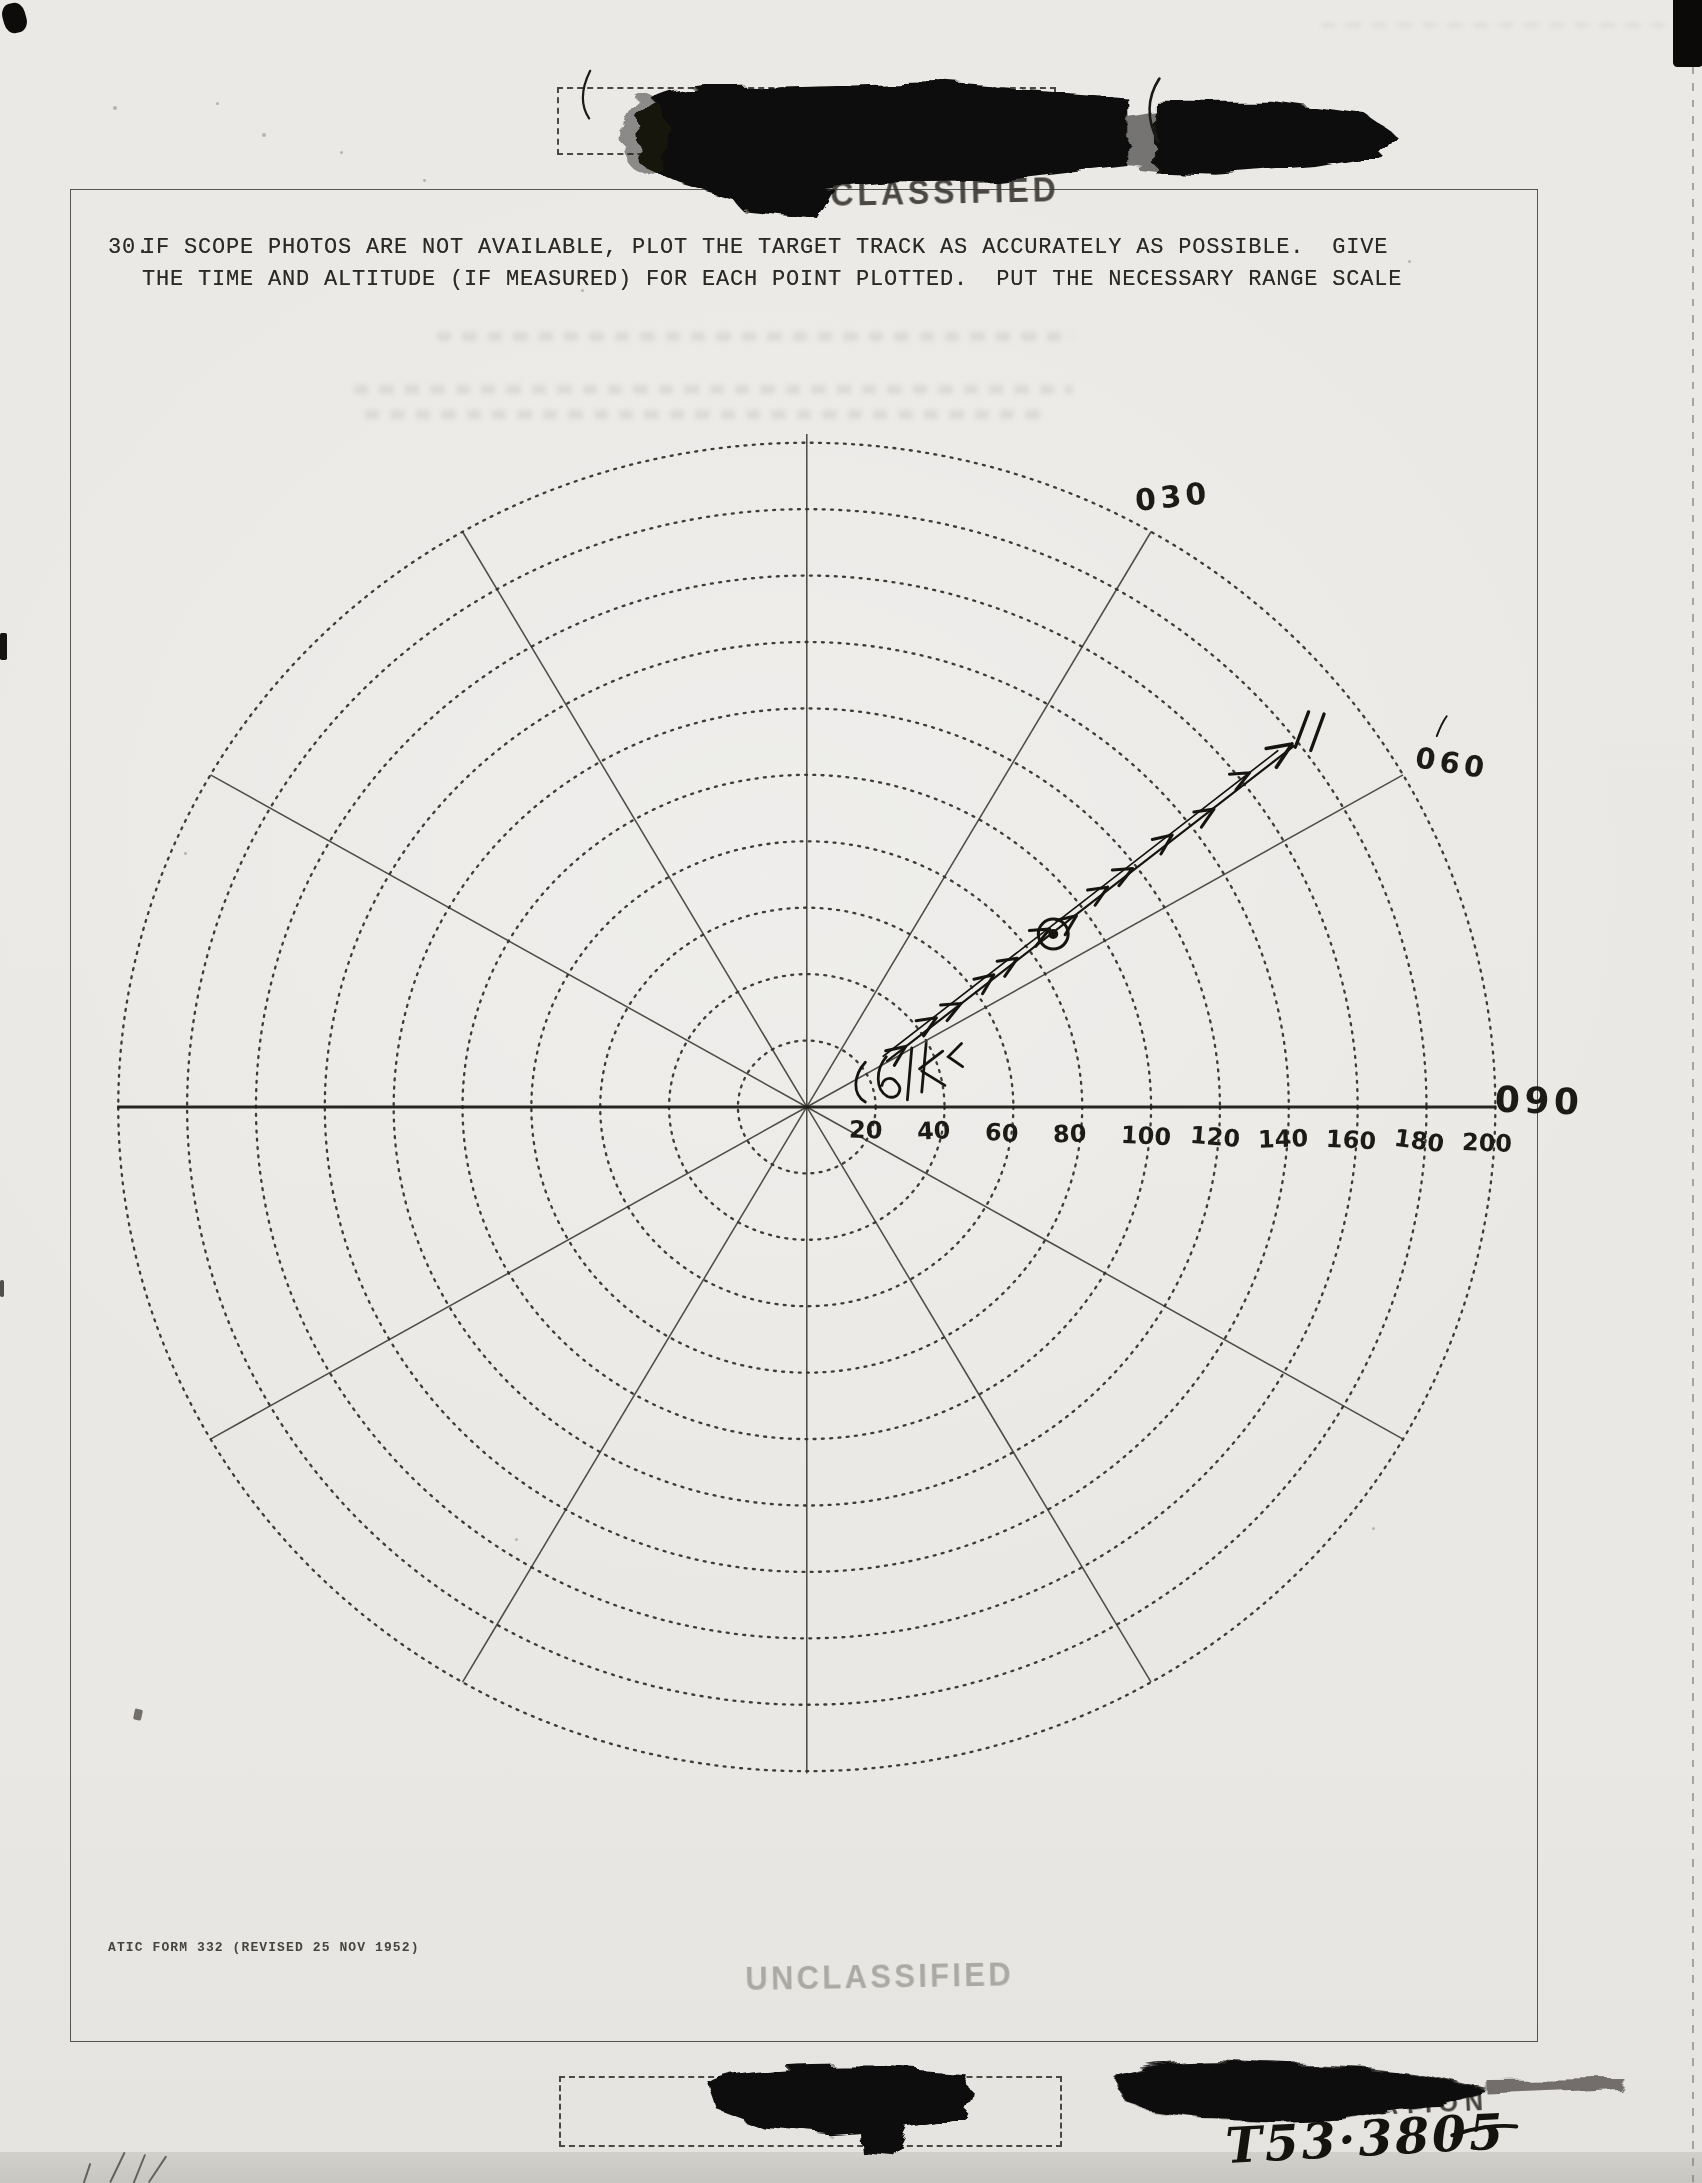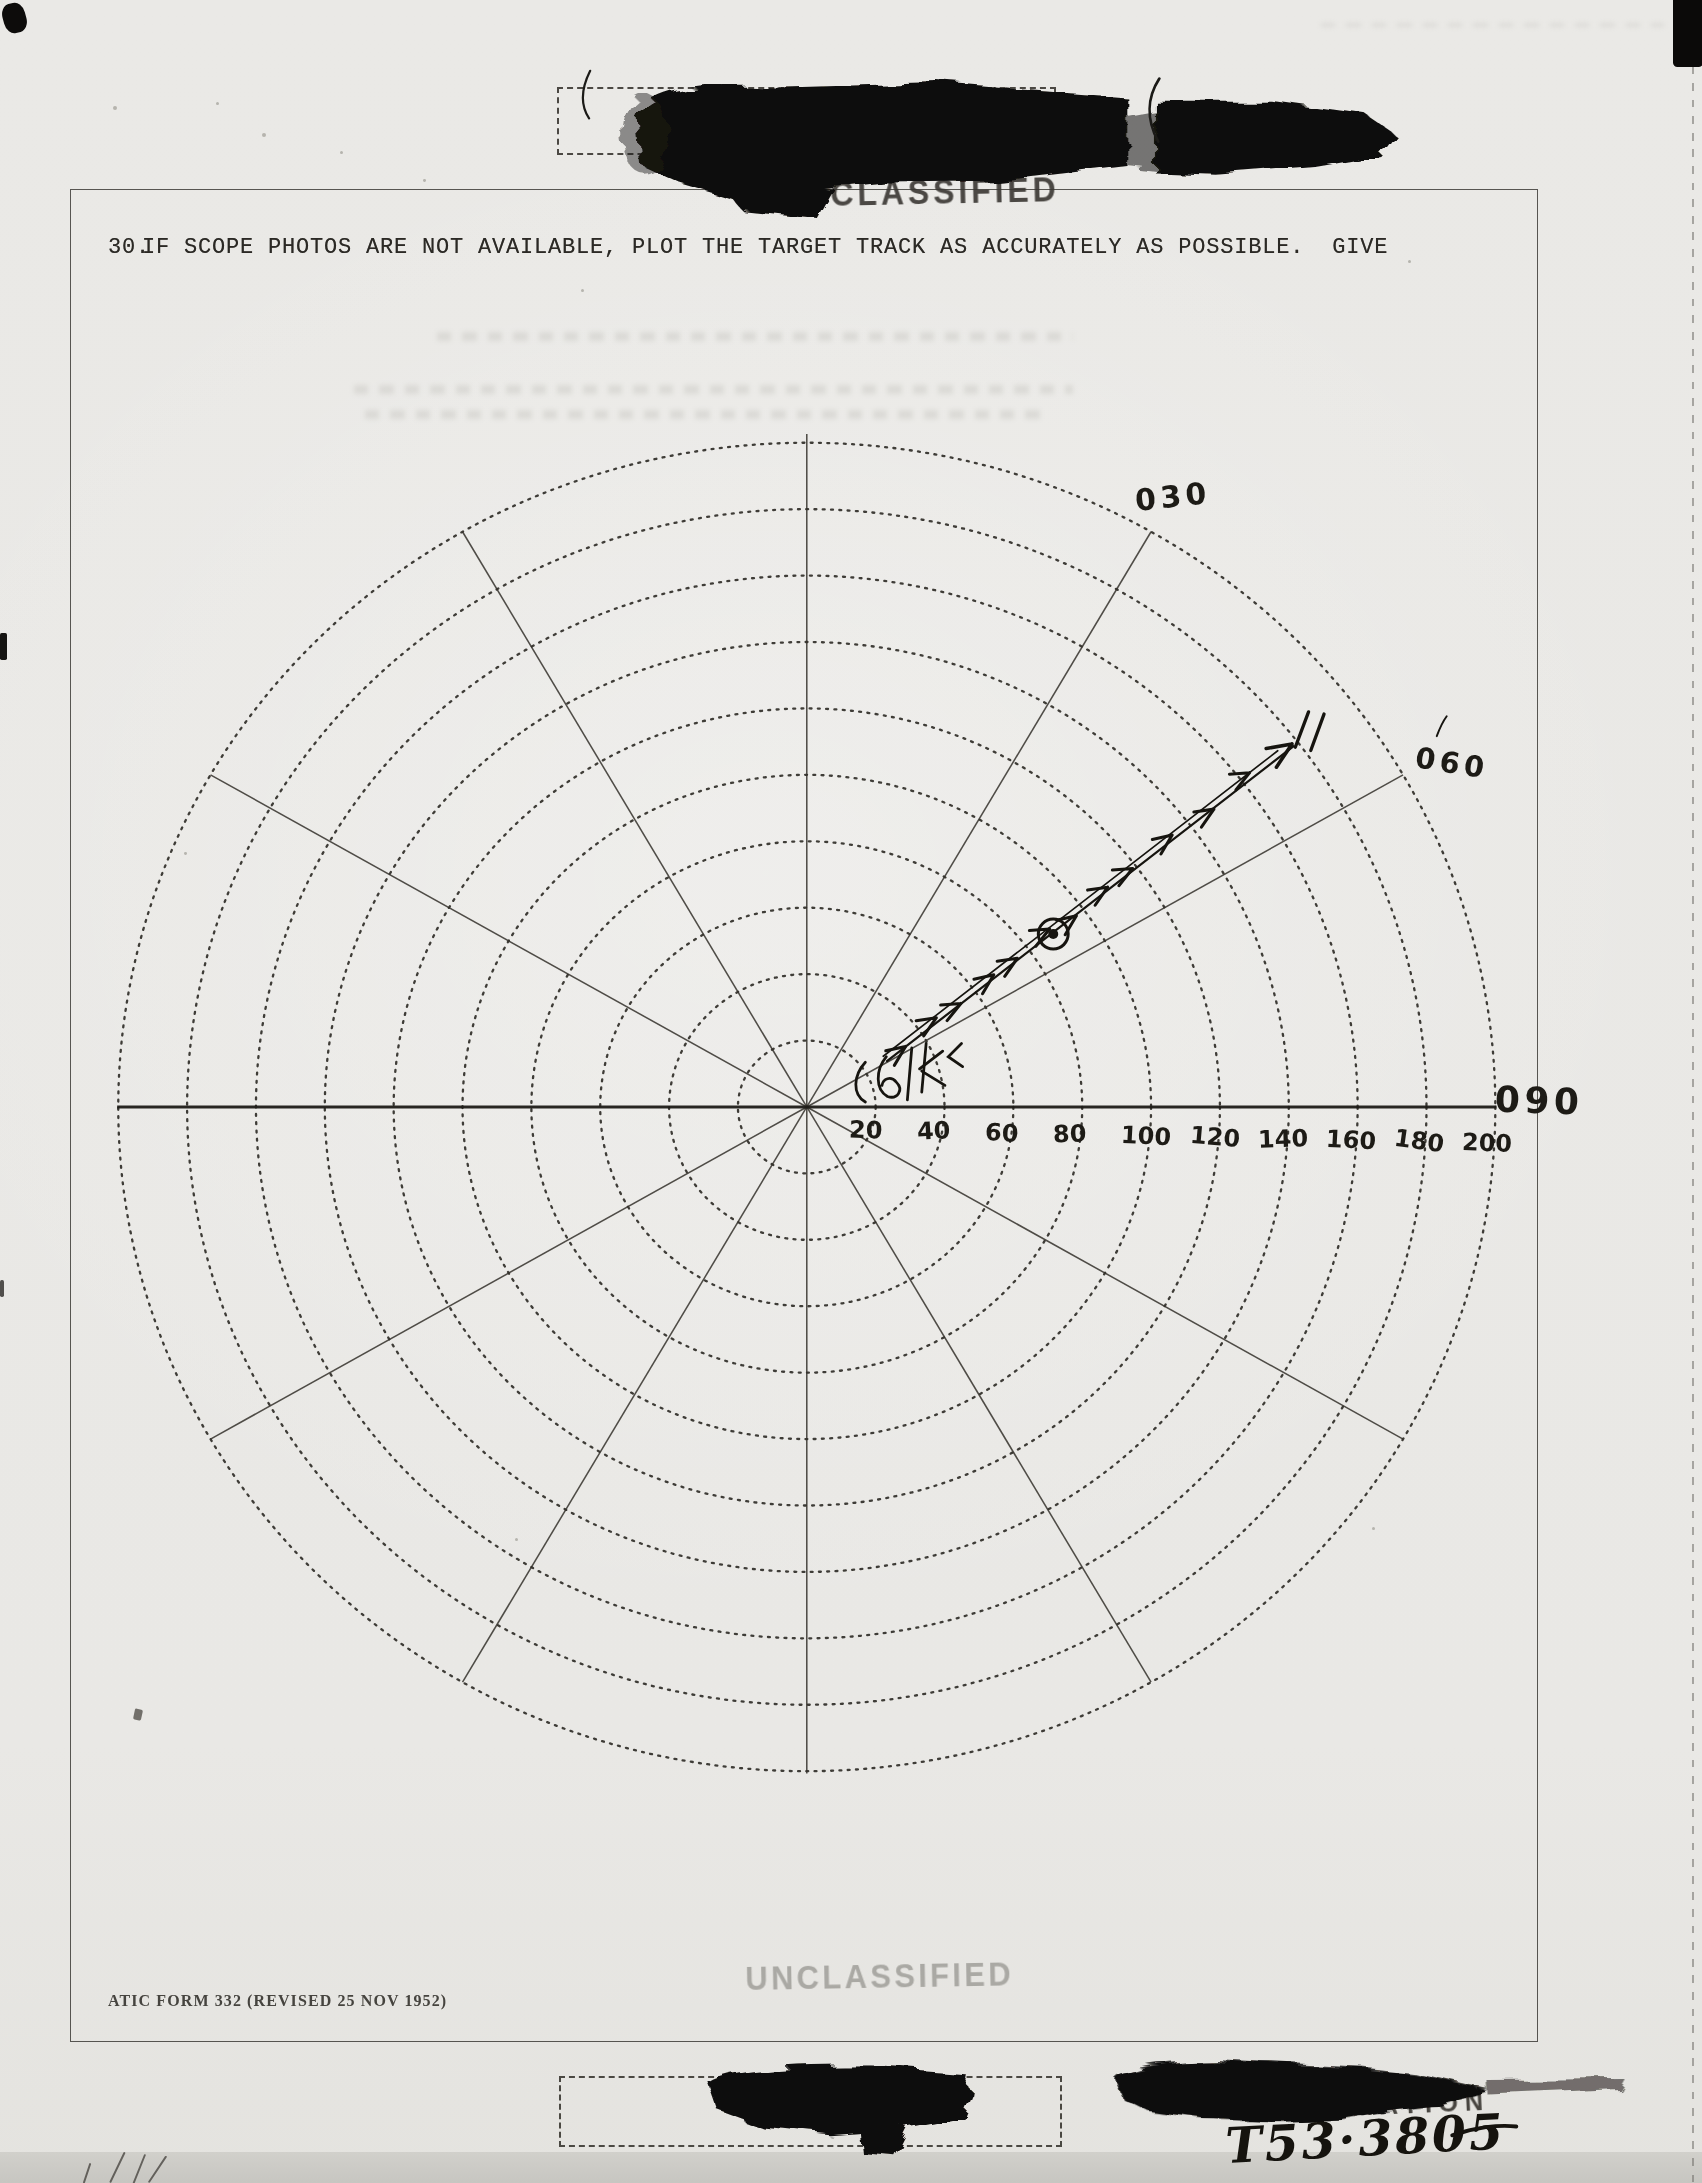--- a/index.html
+++ b/index.html
@@ -28,22 +28,22 @@
   .instruction .lines div{white-space:pre;}
   
   .stamp{position:absolute; font-family:"Liberation Sans", sans-serif; font-weight:bold; white-space:nowrap;}
   .stamp-top{left:776px; top:175px; font-size:32px; letter-spacing:3.9px; color:#3a3733;
     transform:rotate(-1.2deg) scaleY(1.12); transform-origin:left top; opacity:.9; filter:blur(0.2px);}
   .stamp-bottom{left:745px; top:1959px; font-size:31px; letter-spacing:3.3px; color:#a5a49f;
     transform:rotate(-1deg) scaleY(1.1); transform-origin:left top; filter:blur(0.7px); opacity:.92;}
   .stamp-fragment{left:1300px; top:2095px; font-size:25.4px; letter-spacing:6.6px; color:#33302b;
     transform:rotate(-2.5deg); transform-origin:left top; opacity:.88; filter:blur(0.3px);}
   
-  .form-id{position:absolute; left:108px; top:1992px; font-family:Liberation Serif, serif;
-    font-weight:bold; font-size:16px; letter-spacing:1.1px; color:#46443f; filter:blur(0.2px); white-space:nowrap;}
+  .form-id{position:absolute; left:108px; top:1940px; font-family:Liberation Mono, monospace;
+    font-weight:bold; font-size:13px; letter-spacing:1.1px; color:#46443f; filter:blur(0.2px); white-space:nowrap;}
   
   .hand{font-family:"DejaVu Serif", serif; font-style:italic; font-weight:700; color:#15130e;}
   .file-number{position:absolute; left:1224px; top:2117px; font-size:49px; letter-spacing:2.8px;
     transform:rotate(-3deg); transform-origin:left top; white-space:nowrap;}
   .hw-label{position:absolute; font-family:"DejaVu Sans", sans-serif; font-weight:700; color:#1d1b16; white-space:nowrap;}
   
   .strip-bottom{position:absolute; left:0; top:2152px; width:1702px; height:31.5px;
     background:linear-gradient(180deg,#d0cfca,#c5c4bf); opacity:.95;}
   .edge-right{position:absolute; left:1692px; top:0; width:1.7px; height:2183px; opacity:.55;
     background:repeating-linear-gradient(180deg,#6f6d68 0 7.7px, rgba(0,0,0,0) 7.7px 16.6px);}
@@ -144,20 +144,21 @@
       <span class="hw-label" style="left: 1462px; top: 1129px; font-size: 24px; transform: rotate(2deg);">200</span>
       <span class="hw-label" style="left: 1135px; top: 479px; font-size: 30px; letter-spacing: 4.4px; transform: rotate(-6deg);">030</span>
       <span class="hw-label" style="left: 1415px; top: 746px; font-size: 29px; letter-spacing: 4.4px; transform: rotate(9deg);">060</span>
       <span class="hw-label" style="left: 1495px; top: 1080px; font-size: 36px; letter-spacing: 4.4px; transform: rotate(2deg);">090</span>
     </div>
 
   <div class="instruction">
     <div class="num">30.</div>
     <div class="lines">
       <div>IF SCOPE PHOTOS ARE NOT AVAILABLE, PLOT THE TARGET TRACK AS ACCURATELY AS POSSIBLE.  GIVE</div>
+      <div>THE TIME AND ALTITUDE (IF MEASURED) FOR EACH POINT PLOTTED.  PUT THE NECESSARY RANGE SCALE</div>
     </div>
   </div>
 
   <div class="stamp stamp-top">UNCLASSIFIED</div>
   <div class="stamp stamp-bottom">UNCLASSIFIED</div>
   <div class="form-id">ATIC FORM 332 (REVISED 25 NOV 1952)</div>
   <div class="stamp stamp-fragment">ORMATION</div>
 
   <svg class="layer" width="1702" height="2183" viewBox="0 0 3080 3950">
     <defs>

